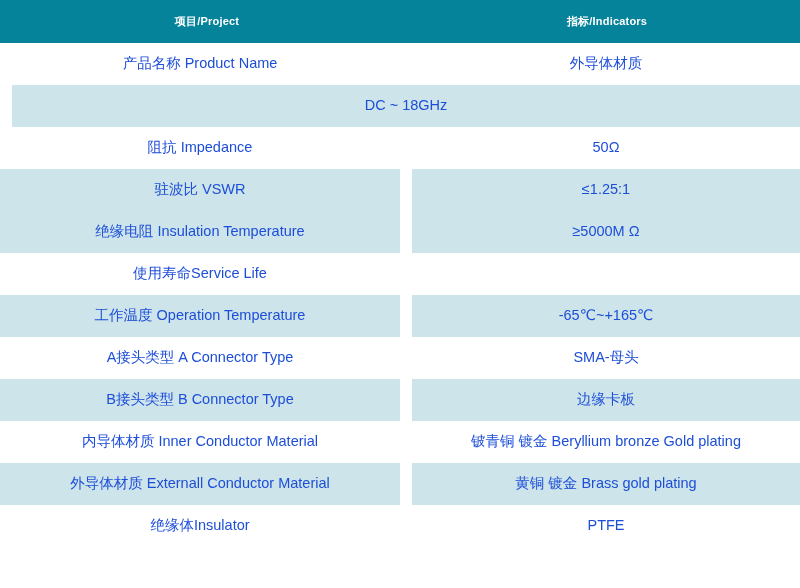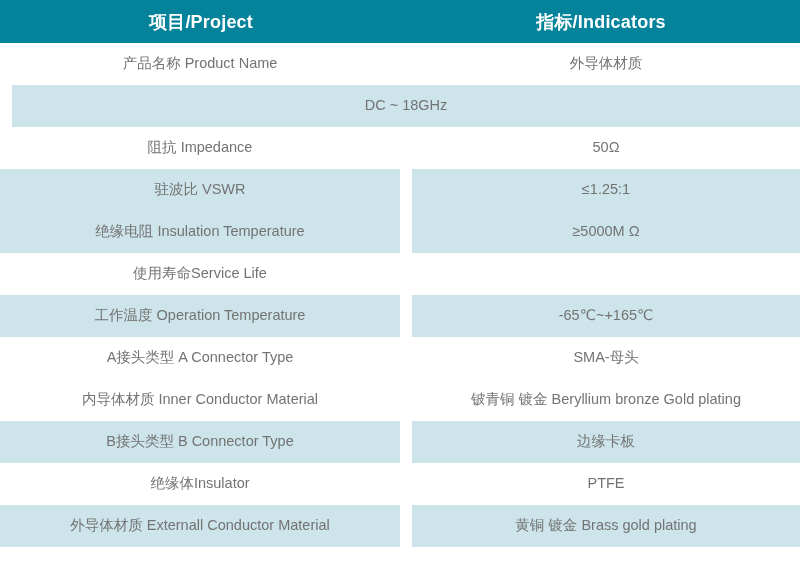--- a/index.html
+++ b/index.html
@@ -27,24 +27,25 @@
     flex: 0 0 43px;
     height: 43px;
     display: flex;
     background: #05839a;
     color: #ffffff;
   }
   .table-header .hcell {
     display: flex;
     align-items: center;
     justify-content: center;
-    font-size: 18px;
+    font-size: 11px;
     font-weight: bold;
     letter-spacing: .2px;
     line-height: 1;
+    margin-left: 6px;
   }
   .hcell.col-project   { flex: 0 0 402px; }
   .hcell.col-indicator { flex: 1 1 auto;  }
 
   
   .table-body {
     flex: 1 1 auto;
     display: flex;
     flex-direction: column;
   }
@@ -54,21 +55,21 @@
     height: 42px;
     display: flex;
     position: relative;
   }
 
   .spec-row .cell {
     display: flex;
     align-items: center;
     justify-content: center;
     font-size: 14.5px;
-    color: #737373;
+    color: #1d4ed8;
     line-height: 1.2;
     text-align: center;
     padding: 0 6px;
     box-sizing: border-box;
     overflow: hidden;
     white-space: nowrap;
   }
 
   .cell.col-project   { flex: 0 0 400px; }
   .cell.col-gap       { flex: 0 0 4px; background: #ffffff !important; }
@@ -126,35 +127,35 @@
       <div class="spec-row shaded">
         <div class="cell col-project">工作温度 Operation Temperature</div>
         <div class="cell col-gap"></div>
         <div class="cell col-indicator">-65℃~+165℃</div>
       </div>
       <div class="spec-row plain">
         <div class="cell col-project">A接头类型 A Connector Type</div>
         <div class="cell col-gap"></div>
         <div class="cell col-indicator">SMA-母头</div>
       </div>
+      <div class="spec-row shaded">
+        <div class="cell col-project">B接头类型 B Connector Type</div>
+        <div class="cell col-gap"></div>
+        <div class="cell col-indicator">边缘卡板</div>
+      </div>
       <div class="spec-row plain">
         <div class="cell col-project">内导体材质 Inner Conductor Material</div>
         <div class="cell col-gap"></div>
         <div class="cell col-indicator">铍青铜 镀金 Beryllium bronze Gold plating</div>
       </div>
       <div class="spec-row shaded">
-        <div class="cell col-project">B接头类型 B Connector Type</div>
+        <div class="cell col-project">外导体材质 Externall Conductor Material</div>
         <div class="cell col-gap"></div>
-        <div class="cell col-indicator">边缘卡板</div>
+        <div class="cell col-indicator">黄铜 镀金 Brass gold plating</div>
       </div>
       <div class="spec-row plain">
         <div class="cell col-project">绝缘体Insulator</div>
         <div class="cell col-gap"></div>
         <div class="cell col-indicator">PTFE</div>
       </div>
-      <div class="spec-row shaded">
-        <div class="cell col-project">外导体材质 Externall Conductor Material</div>
-        <div class="cell col-gap"></div>
-        <div class="cell col-indicator">黄铜 镀金 Brass gold plating</div>
-      </div>
     </div>
 
 </div>
 
 </body></html>

